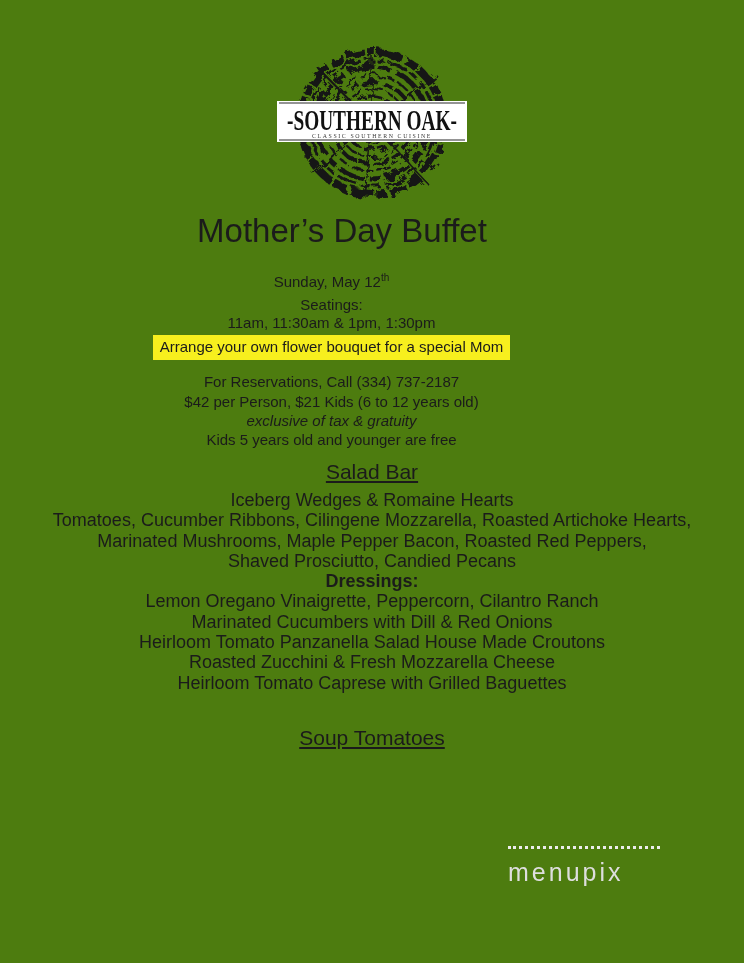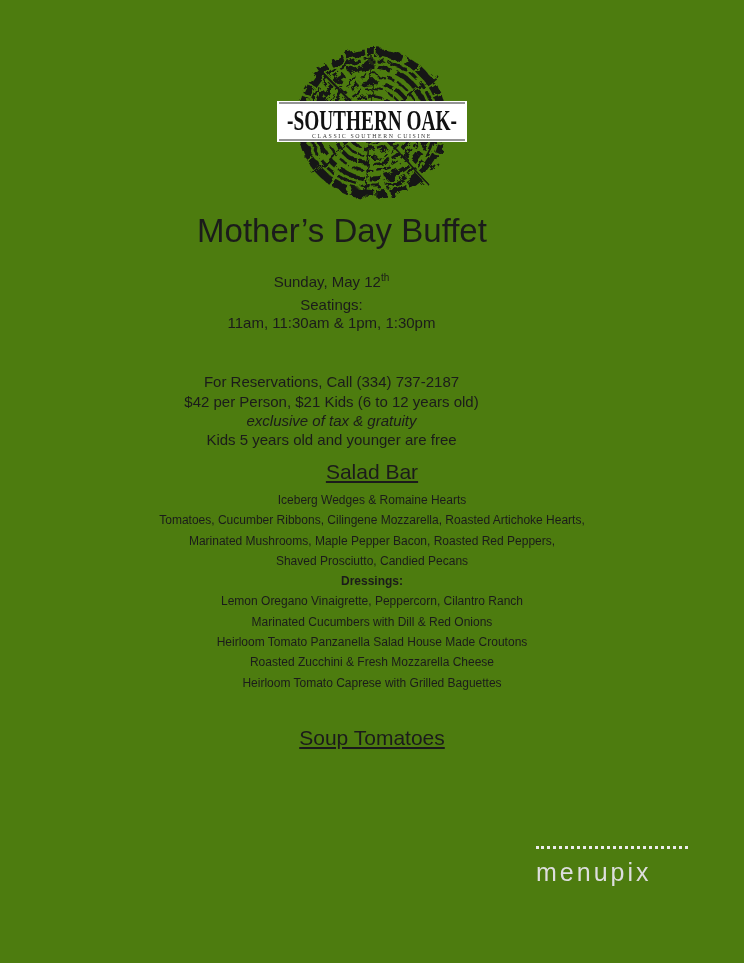--- a/index.html
+++ b/index.html
@@ -43,26 +43,26 @@
 
   
   #menu-sections{
     position:absolute;left:0;top:460px;width:744px;text-align:center;
   }
   .menu-section{margin-bottom:33px;}
   .section-heading{
     font-size:21px;text-decoration:underline;
     font-weight:400;margin:0 0 6px 0;
   }
-  .menu-line{font-size:12px;line-height:20.3px;}
+  .menu-line{font-size:18px;line-height:20.3px;}
   .menu-line.bold{font-weight:700;}
 
   
   #watermark{
-    position:absolute;left:508px;top:846px;width:164px;margin-left:28px;
+    position:absolute;left:508px;top:846px;width:164px;
   }
   #watermark-line{
     border-top:3px dotted #ececec;width:152px;height:0;
   }
   #watermark-text{
     margin-top:9px;
     font-size:25px;letter-spacing:3px;color:#dedede;
     font-weight:400;
   }
 </style>
@@ -110,20 +110,23 @@
   <h1 id="title">Mother’s Day Buffet</h1>
 
   <div class="line" id="date-line">
     <span>Sunday, May 12</span><sup>th</sup>
   </div>
 
   <div class="line" id="seatings-label">Seatings:</div>
 
   <div class="line" id="seatings-times">11am, 11:30am &amp; 1pm, 1:30pm</div>
 
+  <div class="line" id="highlight-line">
+    <span class="hl" id="highlight-span" style="background: rgb(247, 239, 30);">Arrange your own flower bouquet for a special Mom</span>
+  </div>
 
   <div class="line" id="reservations">For Reservations, Call (334) 737-2187</div>
 
   <div class="line" id="pricing">$42 per Person, $21 Kids (6 to 12 years old)</div>
 
   <div class="line" id="taxnote">exclusive of tax &amp; gratuity</div>
 
   <div class="line" id="kidsnote">Kids 5 years old and younger are free</div>
 
   <div id="menu-sections">

